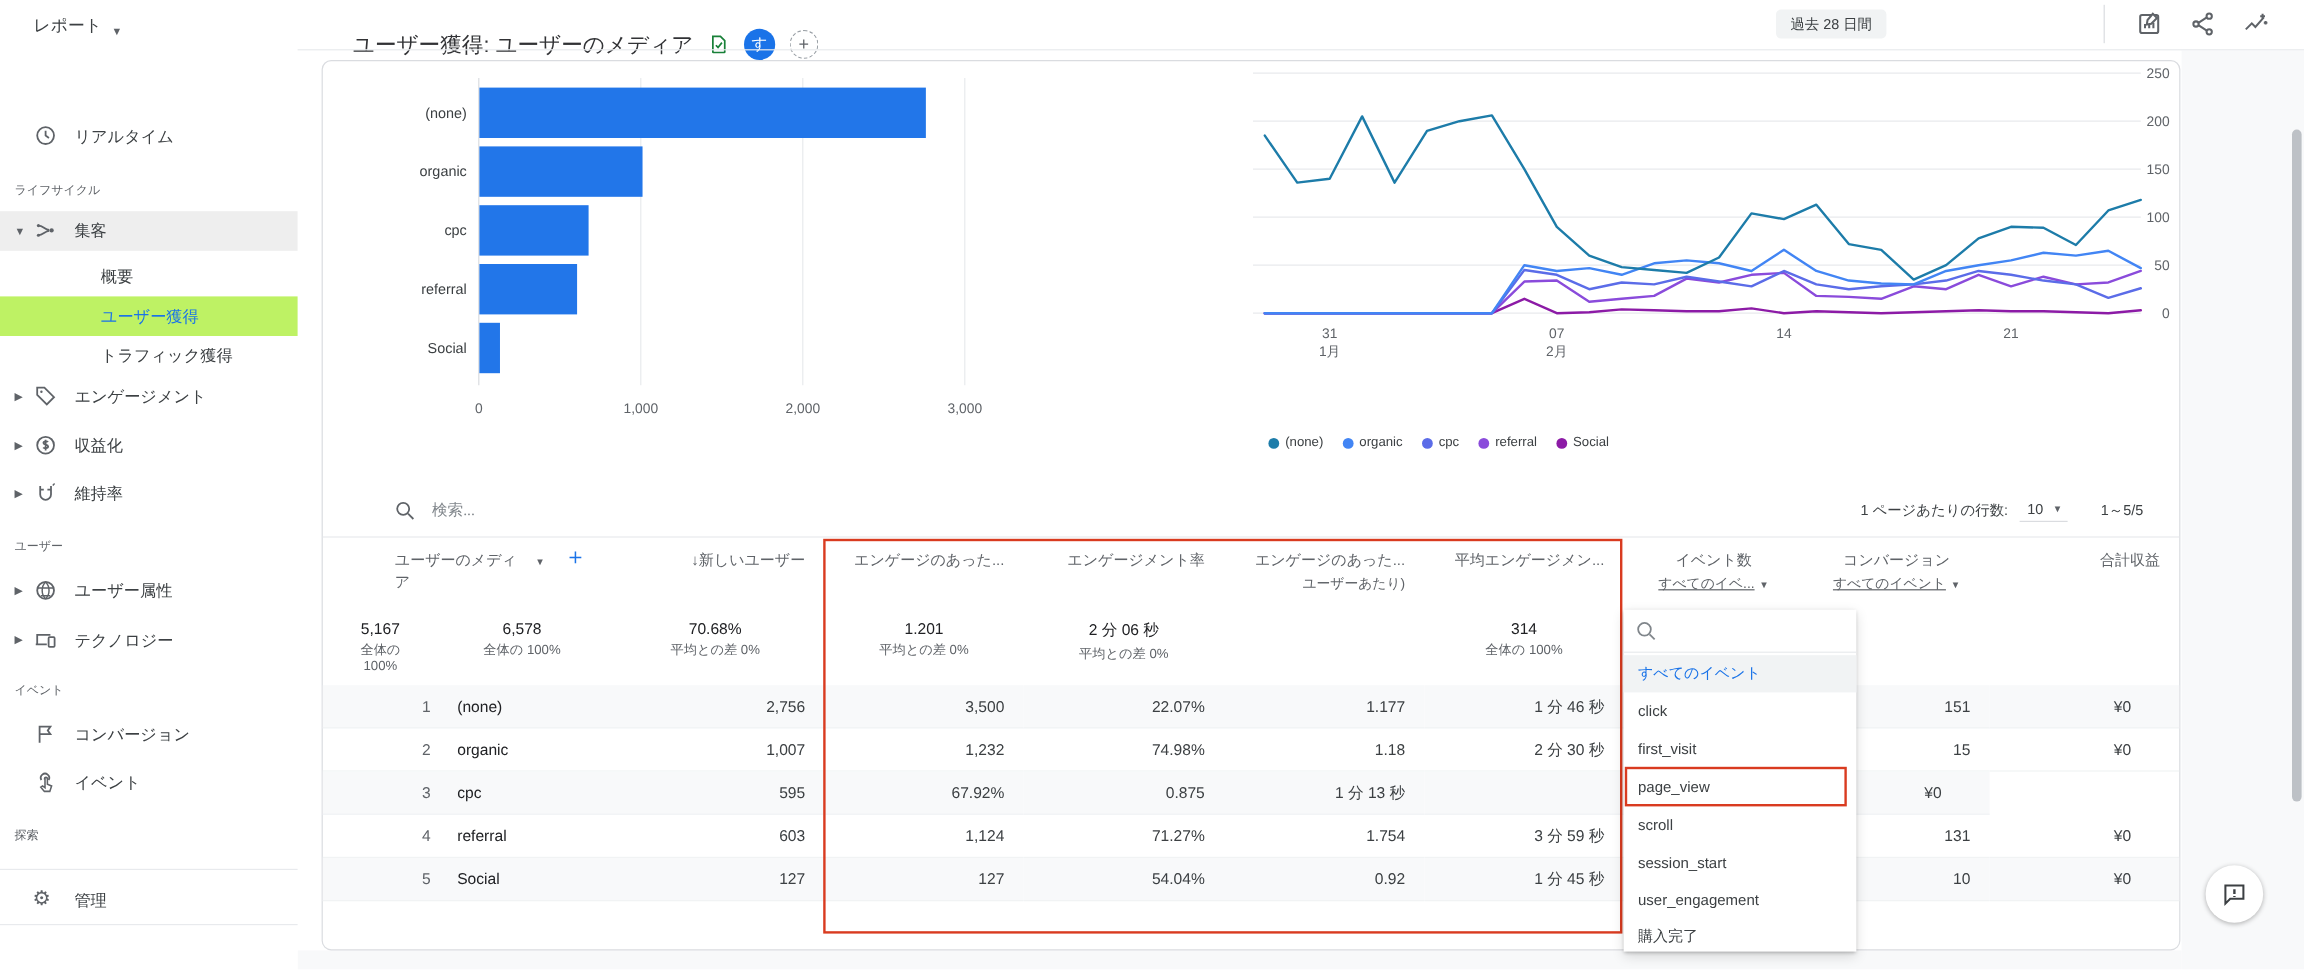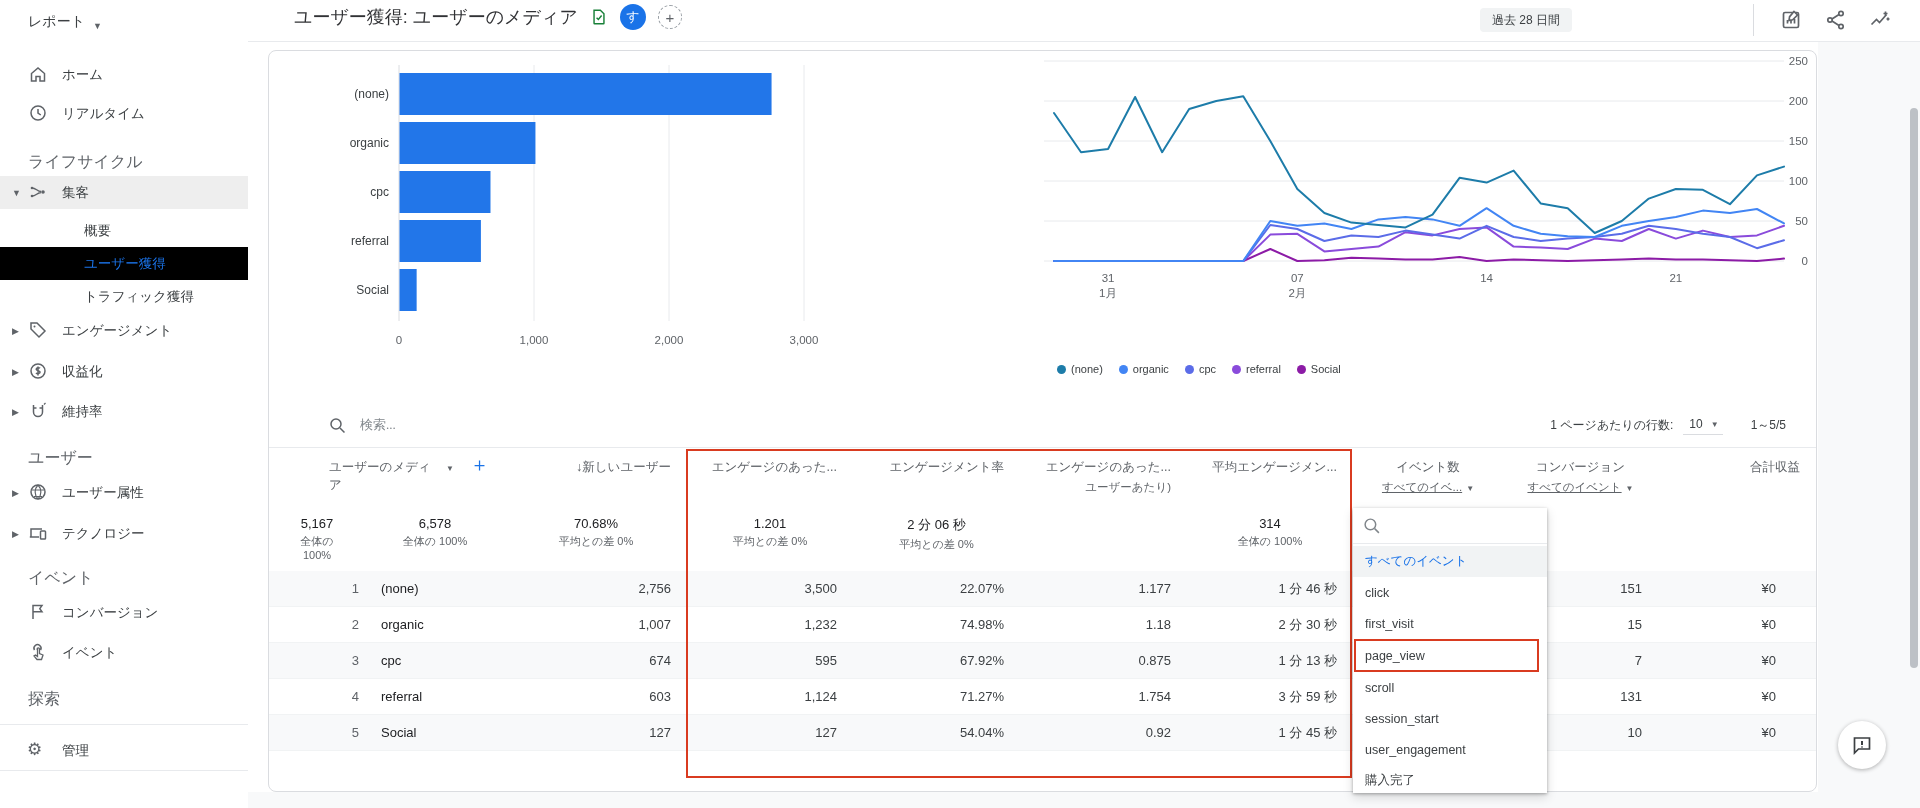--- a/index.html
+++ b/index.html
@@ -4,41 +4,41 @@
 <style>
 *{box-sizing:border-box}
 body{margin:0;width:1920px;height:808px;position:relative;overflow:hidden;
   font-family:"Liberation Sans","DejaVu Sans",sans-serif;background:#fff;color:#3c4043}
 svg{display:block}
 
 .appbar{position:absolute;left:0;top:0;width:1920px;height:42px;background:#fff;z-index:20}
 .appbar .bar-line{position:absolute;left:248px;right:0;bottom:0;height:1px;background:#e8eaed}
 .report-nav{position:absolute;left:28px;top:13px;font-size:14px;color:#3c4043;display:flex;align-items:flex-end;gap:8px}
 .report-nav .car{font-size:9px;color:#5f6368}
-.page-title{position:absolute;left:294px;top:4px;display:flex;align-items:center;gap:12px}
+.page-title{position:absolute;left:294px;top:24px;display:flex;align-items:center;gap:12px}
 .page-title .t{font-size:18px;color:#313235;white-space:nowrap}
 .avatar{width:26px;height:26px;border-radius:50%;background:#1a73e8;color:#fff;font-size:13px;
   display:flex;align-items:center;justify-content:center}
 .add-btn{width:24px;height:24px;border-radius:50%;border:1px dashed #9aa0a6;color:#5f6368;font-size:15px;
   display:flex;align-items:center;justify-content:center;background:#fff}
 .date-pill{position:absolute;right:348px;top:8px;height:24px;background:#f1f3f4;border-radius:4px;
   display:flex;align-items:center;padding:0 12px;font-size:12px;color:#3c4043}
 .hd-spacer{position:absolute;right:166px;top:4px;width:178px;height:32px;border-right:1px solid #dadce0}
 .hd-icons{position:absolute;right:28px;top:8px;display:flex;gap:20px;align-items:center}
 .hd-icons .hic{width:24px;height:24px}
 
 .sidebar{position:absolute;left:0;top:42px;width:248px;height:766px;background:#fff;z-index:10}
 .si{position:absolute;left:0;width:248px;height:33px;display:flex;align-items:center;font-size:13.5px;color:#3c4043}
 .si .ic{position:absolute;left:28px;top:6px;width:20px;height:20px;color:#5f6368}
 .si .car{position:absolute;left:12px;font-size:9px;color:#5f6368}
 .si .lbl{position:absolute;left:62px;white-space:nowrap}
 .si .lbl2{position:absolute;left:84px;white-space:nowrap}
-.sec-lbl{position:absolute;left:28px;font-size:16px;color:#5f6368}
+.sec-lbl{position:absolute;left:12px;font-size:10px;color:#5f6368}
 .si.active-parent{background:#eeeeee}
-.si.selected{background:#000000}
+.si.selected{background:#bef264}
 .si.selected .lbl2{color:#1a73e8}
 .side-div{position:absolute;left:0;width:248px;height:1px;background:#e8eaed}
 
 .strip-right{position:absolute;left:1818px;top:42px;width:102px;height:766px;background:#f8f9fa}
 .strip-bottom{position:absolute;left:248px;top:792px;width:1570px;height:16px;background:#f8f9fa}
 .scroll-thumb{position:absolute;left:1910px;top:108px;width:8px;height:560px;border-radius:4px;background:#bdc1c6}
 
 .card{position:absolute;left:268px;top:50px;width:1549px;height:742px;background:#fff;
   border:1px solid #dadce0;border-radius:8px;z-index:15}
 .legend{position:absolute;left:788px;top:312px;display:flex;gap:16px;align-items:center;font-size:11px;color:#3c4043}
@@ -128,28 +128,20 @@
       <svg width="24" height="24" viewBox="0 0 24 24" fill="none" stroke="#5f6368" stroke-width="1.7">
         <path d="M3.5 16.5l5-5 3 3 7-8"></path>
         <path d="M17.5 3.5v4M15.5 5.5h4M20 9.5v3M18.5 11h3"></path>
       </svg>
     </span>
   </div>
   <div class="bar-line"></div>
 </div>
 
 <div class="sidebar">
-  <div class="si" style="top:16px">
-    <span class="ic">
-      <svg width="20" height="20" viewBox="0 0 20 20" fill="none" stroke="currentColor" stroke-width="1.5">
-          <path d="M3.5 9.5L10 4l6.5 5.5V17h-4.5v-4.5h-4V17H3.5z"></path>
-        </svg>
-    </span>
-    <span class="lbl">ホーム</span>
-  </div>
   <div class="si" style="top:55px">
     <span class="ic">
       <svg width="20" height="20" viewBox="0 0 20 20" fill="none" stroke="currentColor" stroke-width="1.5">
           <circle cx="10" cy="10" r="7"></circle>
           <path d="M10 6v4l2.8 2"></path>
         </svg>
     </span>
     <span class="lbl">リアルタイム</span>
   </div>
   <div class="sec-lbl" style="top:110px">ライフサイクル</div>
@@ -417,21 +409,20 @@
           <div class="cell">74.98%</div>
           <div class="cell">1.18</div>
           <div class="cell">2 分 30 秒</div>
           <div class="cell"></div>
           <div class="cell">15</div>
           <div class="cell rev">¥0</div>
         </div>
         <div class="grid drow odd">
           <div class="cell c-num">3</div>
           <div class="cell c-dim">cpc</div>
-          <div class="cell">674</div>
           <div class="cell">595</div>
           <div class="cell">67.92%</div>
           <div class="cell">0.875</div>
           <div class="cell">1 分 13 秒</div>
           <div class="cell"></div>
           <div class="cell">7</div>
           <div class="cell rev">¥0</div>
         </div>
         <div class="grid drow">
           <div class="cell c-num">4</div>

